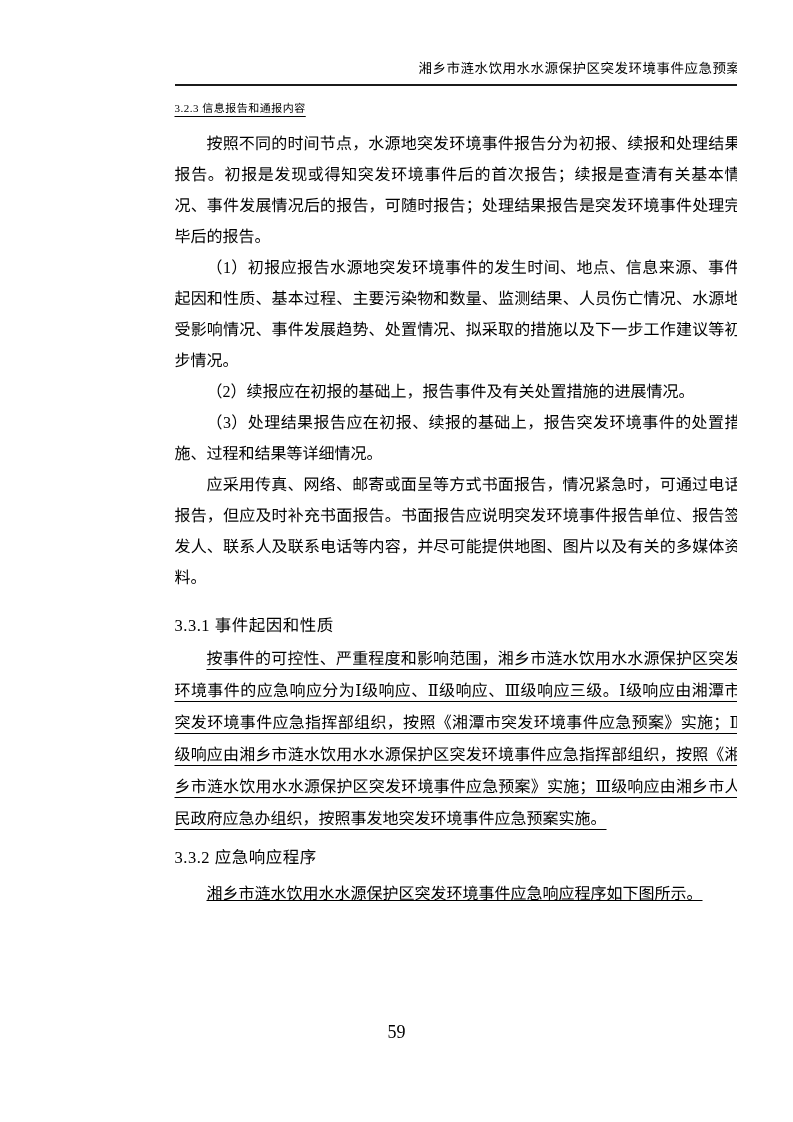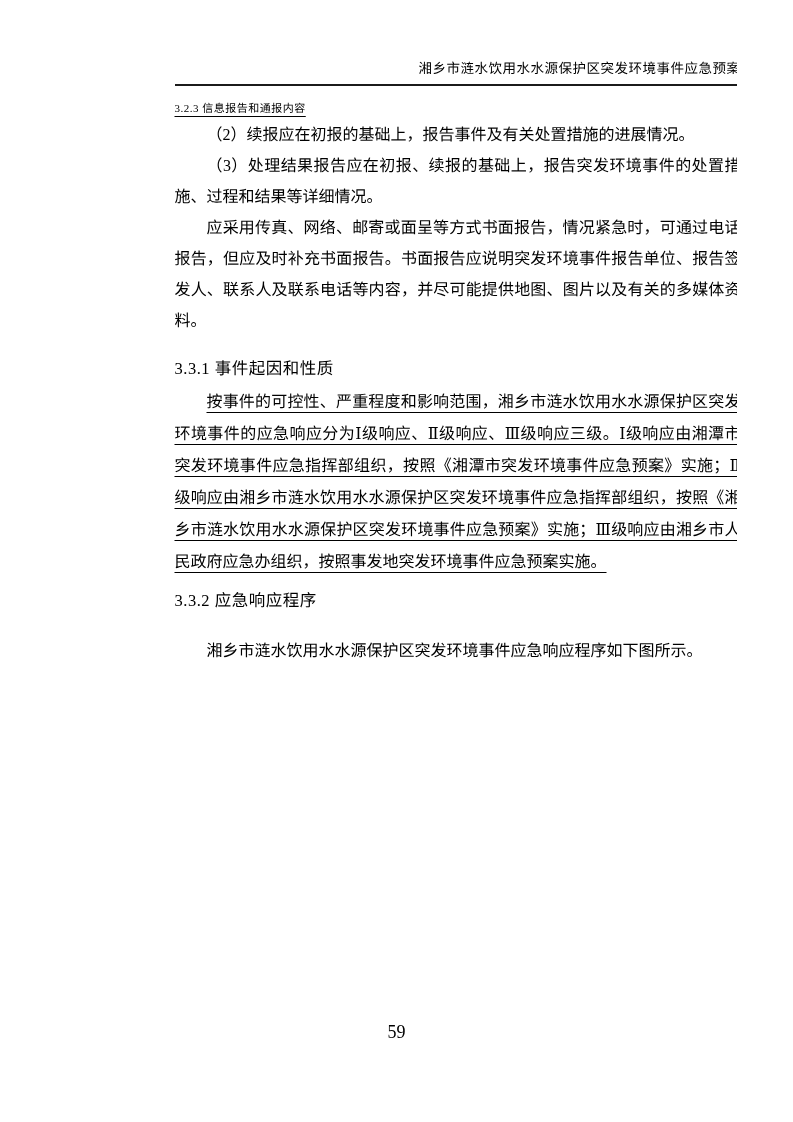--- a/index.html
+++ b/index.html
@@ -65,21 +65,21 @@
     letter-spacing: 0.5px;
   }
   .heading-sub.tight { margin-top: 12px; }
   p.body.underlined {
     margin-top: 7px;
     line-height: 32px;
     text-decoration: underline;
     text-decoration-thickness: 1px;
     text-underline-offset: 5px;
   }
-  p.body.last { margin-top: 24px; }
+  p.body.last { margin-top: 10px; text-decoration: underline; }
   .page-number {
     position: absolute;
     left: 0;
     top: 1024px;
     width: 100%;
     text-align: center;
     font-size: 18px;
     line-height: 16px;
   }
 </style>
@@ -88,21 +88,23 @@
 
 <div class="page">
   <div class="content">
 
     <div class="running-header">湘乡市涟水饮用水水源保护区突发环境事件应急预案</div>
 
     <div class="header-rule"></div>
 
     <h3 class="heading-sub-underlined">3.2.3 信息报告和通报内容</h3>
 
+    <p class="body first">按照不同的时间节点，水源地突发环境事件报告分为初报、续报和处理结果报告。初报是发现或得知突发环境事件后的首次报告；续报是查清有关基本情况、事件发展情况后的报告，可随时报告；处理结果报告是突发环境事件处理完毕后的报告。</p>
 
+    <p class="body">（1）初报应报告水源地突发环境事件的发生时间、地点、信息来源、事件起因和性质、基本过程、主要污染物和数量、监测结果、人员伤亡情况、水源地受影响情况、事件发展趋势、处置情况、拟采取的措施以及下一步工作建议等初步情况。</p>
 
     <p class="body">（2）续报应在初报的基础上，报告事件及有关处置措施的进展情况。</p>
 
     <p class="body">（3）处理结果报告应在初报、续报的基础上，报告突发环境事件的处置措施、过程和结果等详细情况。</p>
 
     <p class="body">应采用传真、网络、邮寄或面呈等方式书面报告，情况紧急时，可通过电话报告，但应及时补充书面报告。书面报告应说明突发环境事件报告单位、报告签发人、联系人及联系电话等内容，并尽可能提供地图、图片以及有关的多媒体资料。</p>
 
 
     <h4 class="heading-sub">3.3.1  事件起因和性质</h4>
 

